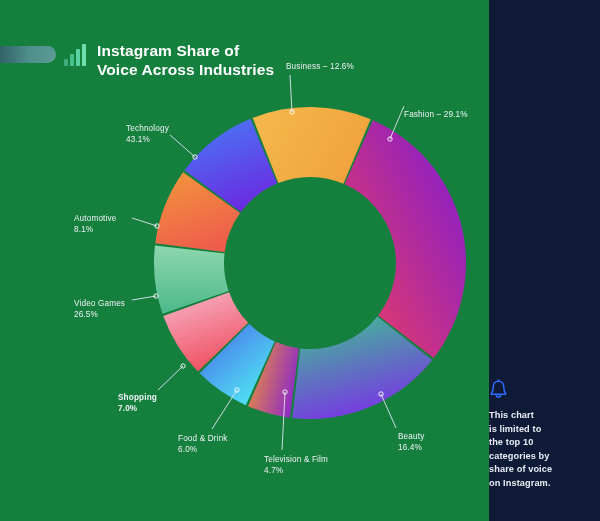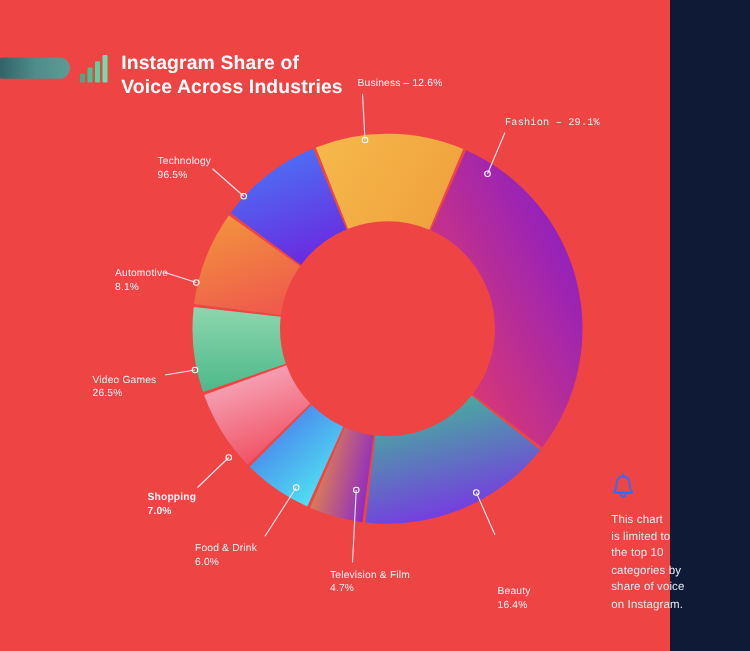--- a/index.html
+++ b/index.html
@@ -13,23 +13,23 @@
     height: 521px;
     overflow: hidden;
     font-family: "Liberation Sans", sans-serif;
     color: #ffffff;
     position: relative;
   }
 
   #stage {
     position: absolute;
     left: 0; top: 0;
-    width: 536px;
+    width: 489px;
     height: 521px;
-    background: #ef4444;
+    background: #15803d;
   }
 
   
   .header {
     position: absolute;
     left: 0;
     top: 43px;
     width: 420px;
     height: 46px;
   }
@@ -95,20 +95,21 @@
     white-space: pre-line;
   }
   .seg-label.left  { text-align: left; }
 
   
   .note {
     position: absolute;
     left: 489px;
     top: 379px;
     width: 105px;
+    font-weight: bold;
   }
   .bell-icon { display: block; margin-bottom: 9px; }
   .note-text {
     font-size: 9.2px;
     line-height: 13.6px;
     color: #e7ecf5;
     white-space: pre-line;
     letter-spacing: 0.1px;
   }
 </style>
@@ -198,35 +199,35 @@
           <line x1="157" y1="226" x2="132" y2="218" stroke="#dfe5f0" stroke-width="0.9"></line>
           <circle cx="157" cy="226" r="2.2" fill="none" stroke="#ffffff" stroke-width="0.9"></circle>
           <line x1="195" y1="157" x2="170" y2="135" stroke="#dfe5f0" stroke-width="0.9"></line>
           <circle cx="195" cy="157" r="2.2" fill="none" stroke="#ffffff" stroke-width="0.9"></circle>
         </g>
     </svg>
   </div>
 
   <div id="label-layer">
       <div class="seg-label left" style="left: 286px; top: 62px;">Business – 12.6%</div>
-      <div class="seg-label left" style="left: 404px; top: 94px; font-family: Liberation Mono, monospace;">Fashion – 29.1%</div>
-      <div class="seg-label left" style="left: 398px; top: 432px; margin-top: 36px;">Beauty
+      <div class="seg-label left" style="left: 404px; top: 110px;">Fashion – 29.1%</div>
+      <div class="seg-label left" style="left: 398px; top: 432px;">Beauty
 16.4%</div>
       <div class="seg-label left" style="left: 264px; top: 455px;">Television &amp; Film
 4.7%</div>
-      <div class="seg-label left" style="left: 156px; top: 434px;">Food &amp; Drink
+      <div class="seg-label left" style="left: 178px; top: 434px;">Food &amp; Drink
 6.0%</div>
       <div class="seg-label left" style="left: 118px; top: 393px; font-weight: bold;">Shopping
 7.0%</div>
       <div class="seg-label left" style="left: 74px; top: 299px;">Video Games
 26.5%</div>
-      <div class="seg-label left" style="left: 92px; top: 214px;">Automotive
+      <div class="seg-label left" style="left: 74px; top: 214px;">Automotive
 8.1%</div>
       <div class="seg-label left" style="left: 126px; top: 124px;">Technology
-96.5%</div>
+43.1%</div>
     </div>
 
   <div class="note">
     <svg class="bell-icon" width="19" height="21" viewBox="0 0 19 21">
       <path d="M9.5 2.2c-3.0 0-5.2 2.3-5.2 5.3 0 3.9-0.9 5.6-1.9 6.7-0.4 0.4-0.1 1.1 0.5 1.1h13.2c0.6 0 0.9-0.7 0.5-1.1-1.0-1.1-1.9-2.8-1.9-6.7 0-3.0-2.2-5.3-5.2-5.3z" fill="none" stroke="#2f6bff" stroke-width="1.5" stroke-linejoin="round"></path>
       <path d="M9.5 2.2V0.8" stroke="#2f6bff" stroke-width="1.5" stroke-linecap="round"></path>
       <path d="M7.5 16.2c0 1.1 0.9 2.0 2.0 2.0s2.0-0.9 2.0-2.0" fill="none" stroke="#2f6bff" stroke-width="1.5" stroke-linecap="round"></path>
     </svg>
     <div class="note-text">This chart
 is limited to

